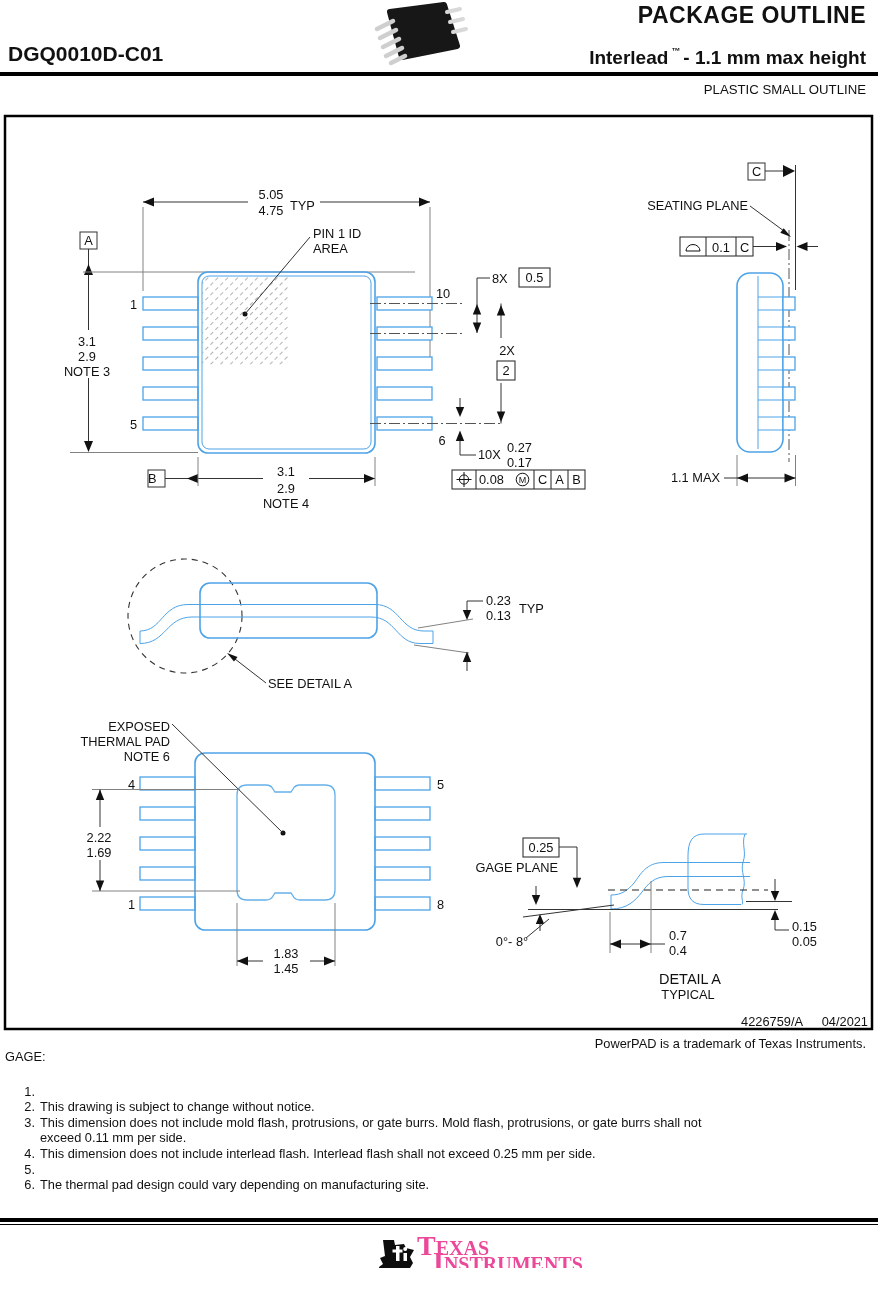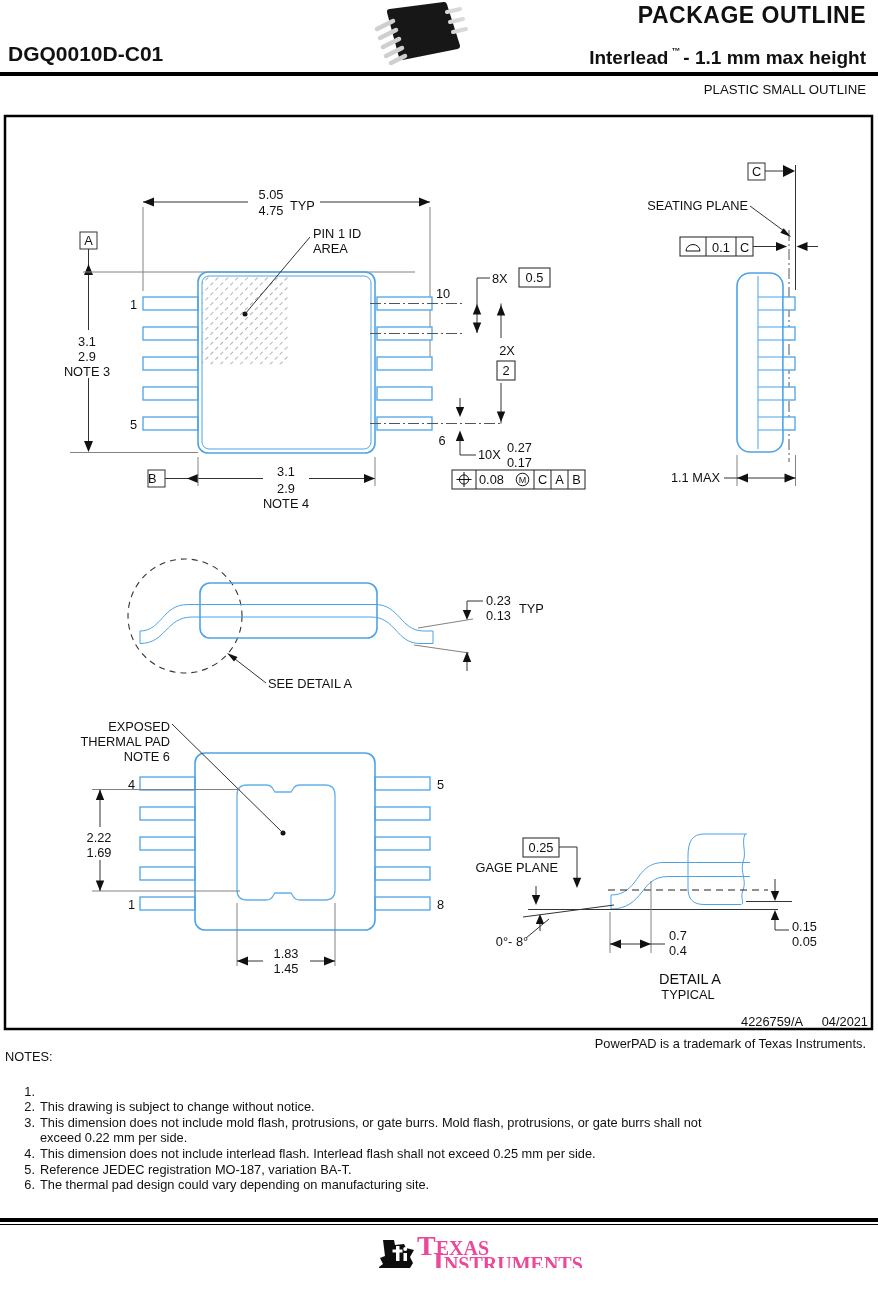--- a/index.html
+++ b/index.html
@@ -370,40 +370,39 @@
       <rect x="396" y="1246" width="3.5" height="15" fill="#fff"></rect>
       <rect x="392.5" y="1249.5" width="10" height="3" fill="#fff"></rect>
       <rect x="403.5" y="1253" width="3.5" height="8" fill="#fff"></rect>
       <circle cx="405.2" cy="1249" r="2" fill="#fff"></circle>
     </g>
   </svg>
 
   <div class="tmnote">PowerPAD is a trademark of Texas Instruments.</div>
 
   <div class="notes">
-    <div class="notes-title">NOTES:</div>
+    <div class="notes-title">GAGE:</div>
     <div class="note">
       <span class="note-num">1.</span>
     </div>
     <div class="note">
       <span class="note-num">2.</span>
       <span class="note-text">This drawing is subject to change without notice.</span>
     </div>
     <div class="note">
       <span class="note-num">3.</span>
       <span class="note-text">This dimension does not include mold flash, protrusions, or gate burrs. Mold flash, protrusions, or gate burrs shall not
-exceed 0.22 mm per side.</span>
+exceed 0.11 mm per side.</span>
     </div>
     <div class="note">
       <span class="note-num">4.</span>
       <span class="note-text">This dimension does not include interlead flash. Interlead flash shall not exceed 0.25 mm per side.</span>
     </div>
     <div class="note">
       <span class="note-num">5.</span>
-      <span class="note-text">Reference JEDEC registration MO-187, variation BA-T.</span>
     </div>
     <div class="note">
       <span class="note-num">6.</span>
       <span class="note-text">The thermal pad design could vary depending on manufacturing site.</span>
     </div>
   </div>
 
   <div class="ft-rule"></div>
   <div class="ft-rule2"></div>
   <div class="ft-word">

